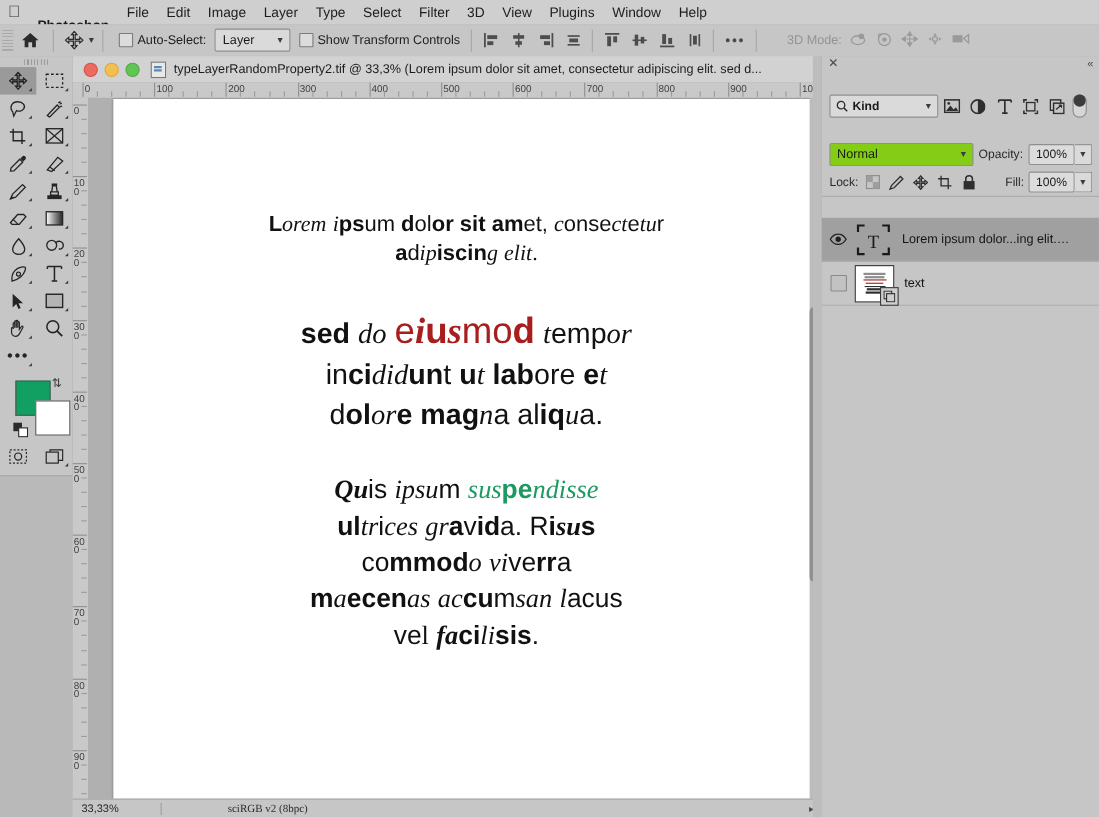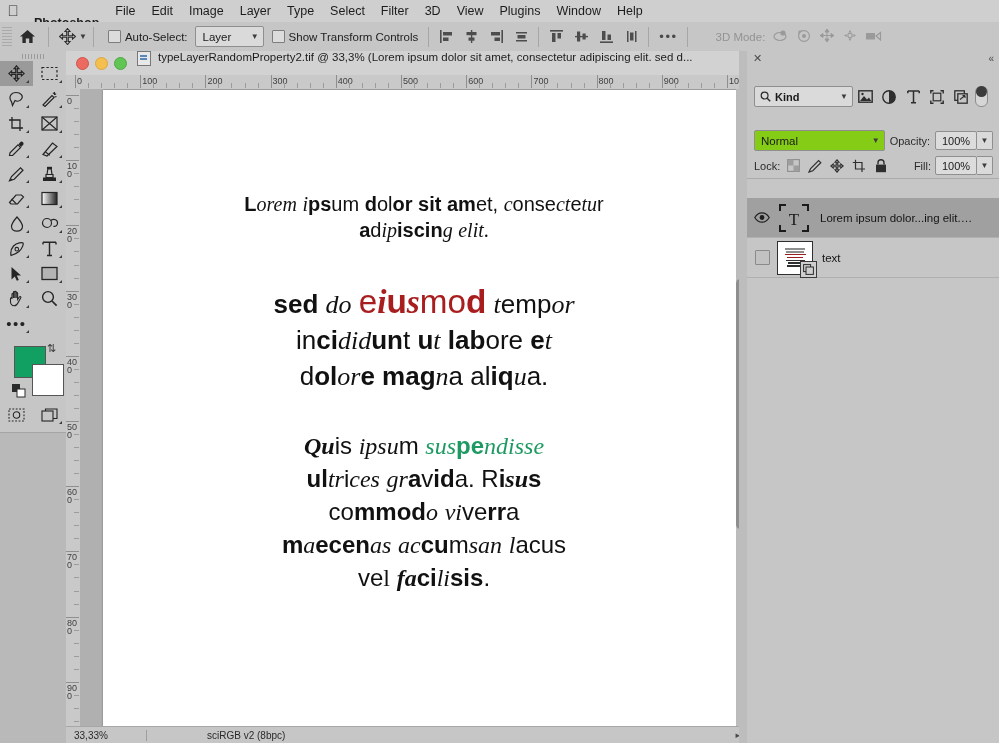--- a/index.html
+++ b/index.html
@@ -69,21 +69,21 @@
   .sw-fg{position:absolute;left:14px;top:6px;width:30px;height:30px;border:1px solid #555;}
   .sw-bg{position:absolute;left:32px;top:24px;width:30px;height:30px;background:#fff;border:1px solid #555;}
   .sw-swap{position:absolute;left:47px;top:2px;font-size:11px;color:#3a3a3a;}
   .sw-def{position:absolute;left:12px;top:44px;}
   .tb-bottom{display:grid;grid-template-columns:33px 33px;}
 
   
   .docwin{position:absolute;left:66px;top:51px;width:680px;height:692px;background:#b0b0b0;}
   .titlebar{
     position:absolute;left:0;top:0;width:680px;height:24px;background:#d2d2d2;
-    border-bottom:1px solid #a7a7a7;display:flex;
+    border-bottom:1px solid #a7a7a7;display:flex;align-items:center;
   }
   .tl{display:flex;gap:6px;padding-left:10px;align-items:center;}
   .tl i{width:11px;height:11px;border-radius:50%;display:block;}
   .tl .r{background:#ec6a5f;border:1px solid #d0544a;}
   .tl .y{background:#f5bf4f;border:1px solid #dba73c;}
   .tl .g{background:#61c554;border:1px solid #4da843;}
   .doc-ficon{margin-left:10px;width:12px;height:13px;background:#e8e8e8;border:1px solid #777;
     position:relative;}
   .doc-ficon::after{content:"";position:absolute;left:2px;top:3px;width:7px;height:2px;background:#5a86b8;
     box-shadow:0 3px 0 #5a86b8;}
@@ -123,21 +123,21 @@
   .ss{font-family:"Liberation Sans", sans-serif;}
   .big{font-size:1.28em;}
   .red{color:#a81e1e;}
   .grn{color:#1d9a62;}
 
   
   .statusbar{position:absolute;left:0;bottom:0;width:680px;height:16px;background:#c6c6c6;
     border-top:1px solid #a7a7a7;display:flex;align-items:center;font-size:10px;color:#2a2a2a;}
   .sb-zoom{width:72px;padding-left:8px;}
   .sb-sep{width:1px;height:11px;background:#9e9e9e;}
-  .sb-info{padding-left:60px;}
+  .sb-info{padding-left:60px;font-family:Liberation Serif, serif;}
   .sb-chev{margin-left:auto;padding-right:6px;font-size:9px;color:#4a4a4a;}
 
   
   .rightpanel{position:absolute;left:746px;top:51px;width:253px;height:692px;background:#c6c6c6;
     border-left:1px solid #a4a4a4;}
   .rp-top{height:14px;display:flex;align-items:center;justify-content:space-between;padding:0 6px;}
   .rp-x{font-size:11px;color:#4b4b4b;line-height:1;}
   .rp-cc{font-size:10px;color:#4b4b4b;}
   .tabstrip{height:24px;background:#b4b4b4;display:flex;align-items:flex-end;border-bottom:1px solid #a3a3a3;}
   .tab{height:23px;min-width:52px;padding:0 11px;display:flex;align-items:center;justify-content:center;

